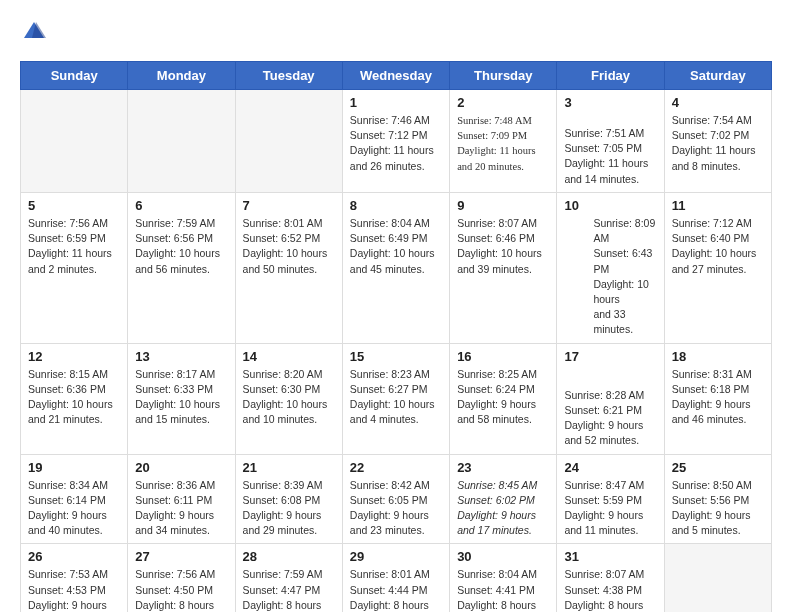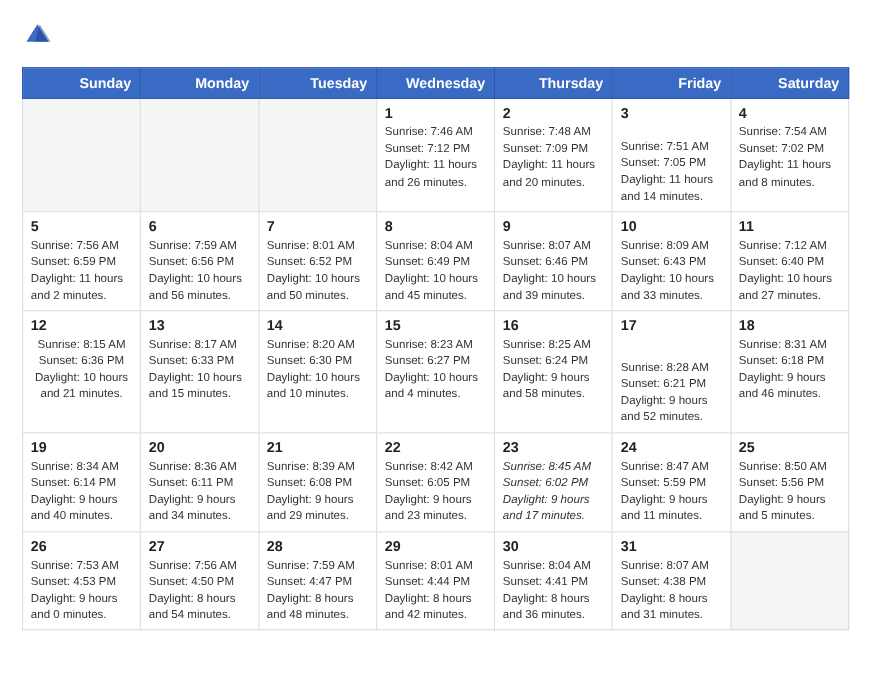--- a/index.html
+++ b/index.html
@@ -49,21 +49,21 @@
       color: #444;
     }
     .calendar {
       width: 100%;
       border-collapse: collapse;
       border: 1px solid #ccc;
     }
     .calendar th {
       background: #3a6bc4;
       color: #fff;
-      text-align: right;
+      text-align: center;
       padding: 6px 8px;
       font-size: 13px;
       font-weight: bold;
       border: 1px solid #2a5ab4;
     }
     .calendar td {
       width: 107px;
       vertical-align: top;
       padding: 5px 7px;
       border: 1px solid #ddd;
@@ -128,21 +128,21 @@
         <td class="empty"></td>
         <td>
           <div class="day-num">1</div>
           <div class="day-info" style="white-space: pre-line;">Sunrise: 7:46 AM
 Sunset: 7:12 PM
 Daylight: 11 hours
 and 26 minutes.</div>
         </td>
         <td>
           <div class="day-num">2</div>
-          <div class="day-info" style="white-space: pre-line;">Sunrise: 7:48 AM
+          <div class="day-info" style="white-space: pre-line; font-family: Liberation Serif, serif;">Sunrise: 7:48 AM
 Sunset: 7:09 PM
 Daylight: 11 hours
 and 20 minutes.</div>
         </td>
         <td>
           <div class="day-num">3</div>
           <div class="day-info" style="white-space: pre-line; margin-top: 16px;">Sunrise: 7:51 AM
 Sunset: 7:05 PM
 Daylight: 11 hours
 and 14 minutes.</div>
@@ -186,37 +186,37 @@
         </td>
         <td>
           <div class="day-num">9</div>
           <div class="day-info" style="white-space: pre-line;">Sunrise: 8:07 AM
 Sunset: 6:46 PM
 Daylight: 10 hours
 and 39 minutes.</div>
         </td>
         <td>
           <div class="day-num">10</div>
-          <div class="day-info" style="white-space: pre-line;">Sunrise: 8:09 AM
+          <div class="day-info" style="white-space: pre-line; margin-left: 29px;">Sunrise: 8:09 AM
 Sunset: 6:43 PM
 Daylight: 10 hours
 and 33 minutes.</div>
         </td>
         <td>
           <div class="day-num">11</div>
           <div class="day-info" style="white-space: pre-line;">Sunrise: 7:12 AM
 Sunset: 6:40 PM
 Daylight: 10 hours
 and 27 minutes.</div>
         </td>
       </tr>
       <tr class="week-row">
         <td>
           <div class="day-num">12</div>
-          <div class="day-info" style="white-space: pre-line; text-align: center;">Sunrise: 8:15 AM
+          <div class="day-info" style="white-space: pre-line;">Sunrise: 8:15 AM
 Sunset: 6:36 PM
 Daylight: 10 hours
 and 21 minutes.</div>
         </td>
         <td>
           <div class="day-num">13</div>
           <div class="day-info" style="white-space: pre-line;">Sunrise: 8:17 AM
 Sunset: 6:33 PM
 Daylight: 10 hours
 and 15 minutes.</div>

